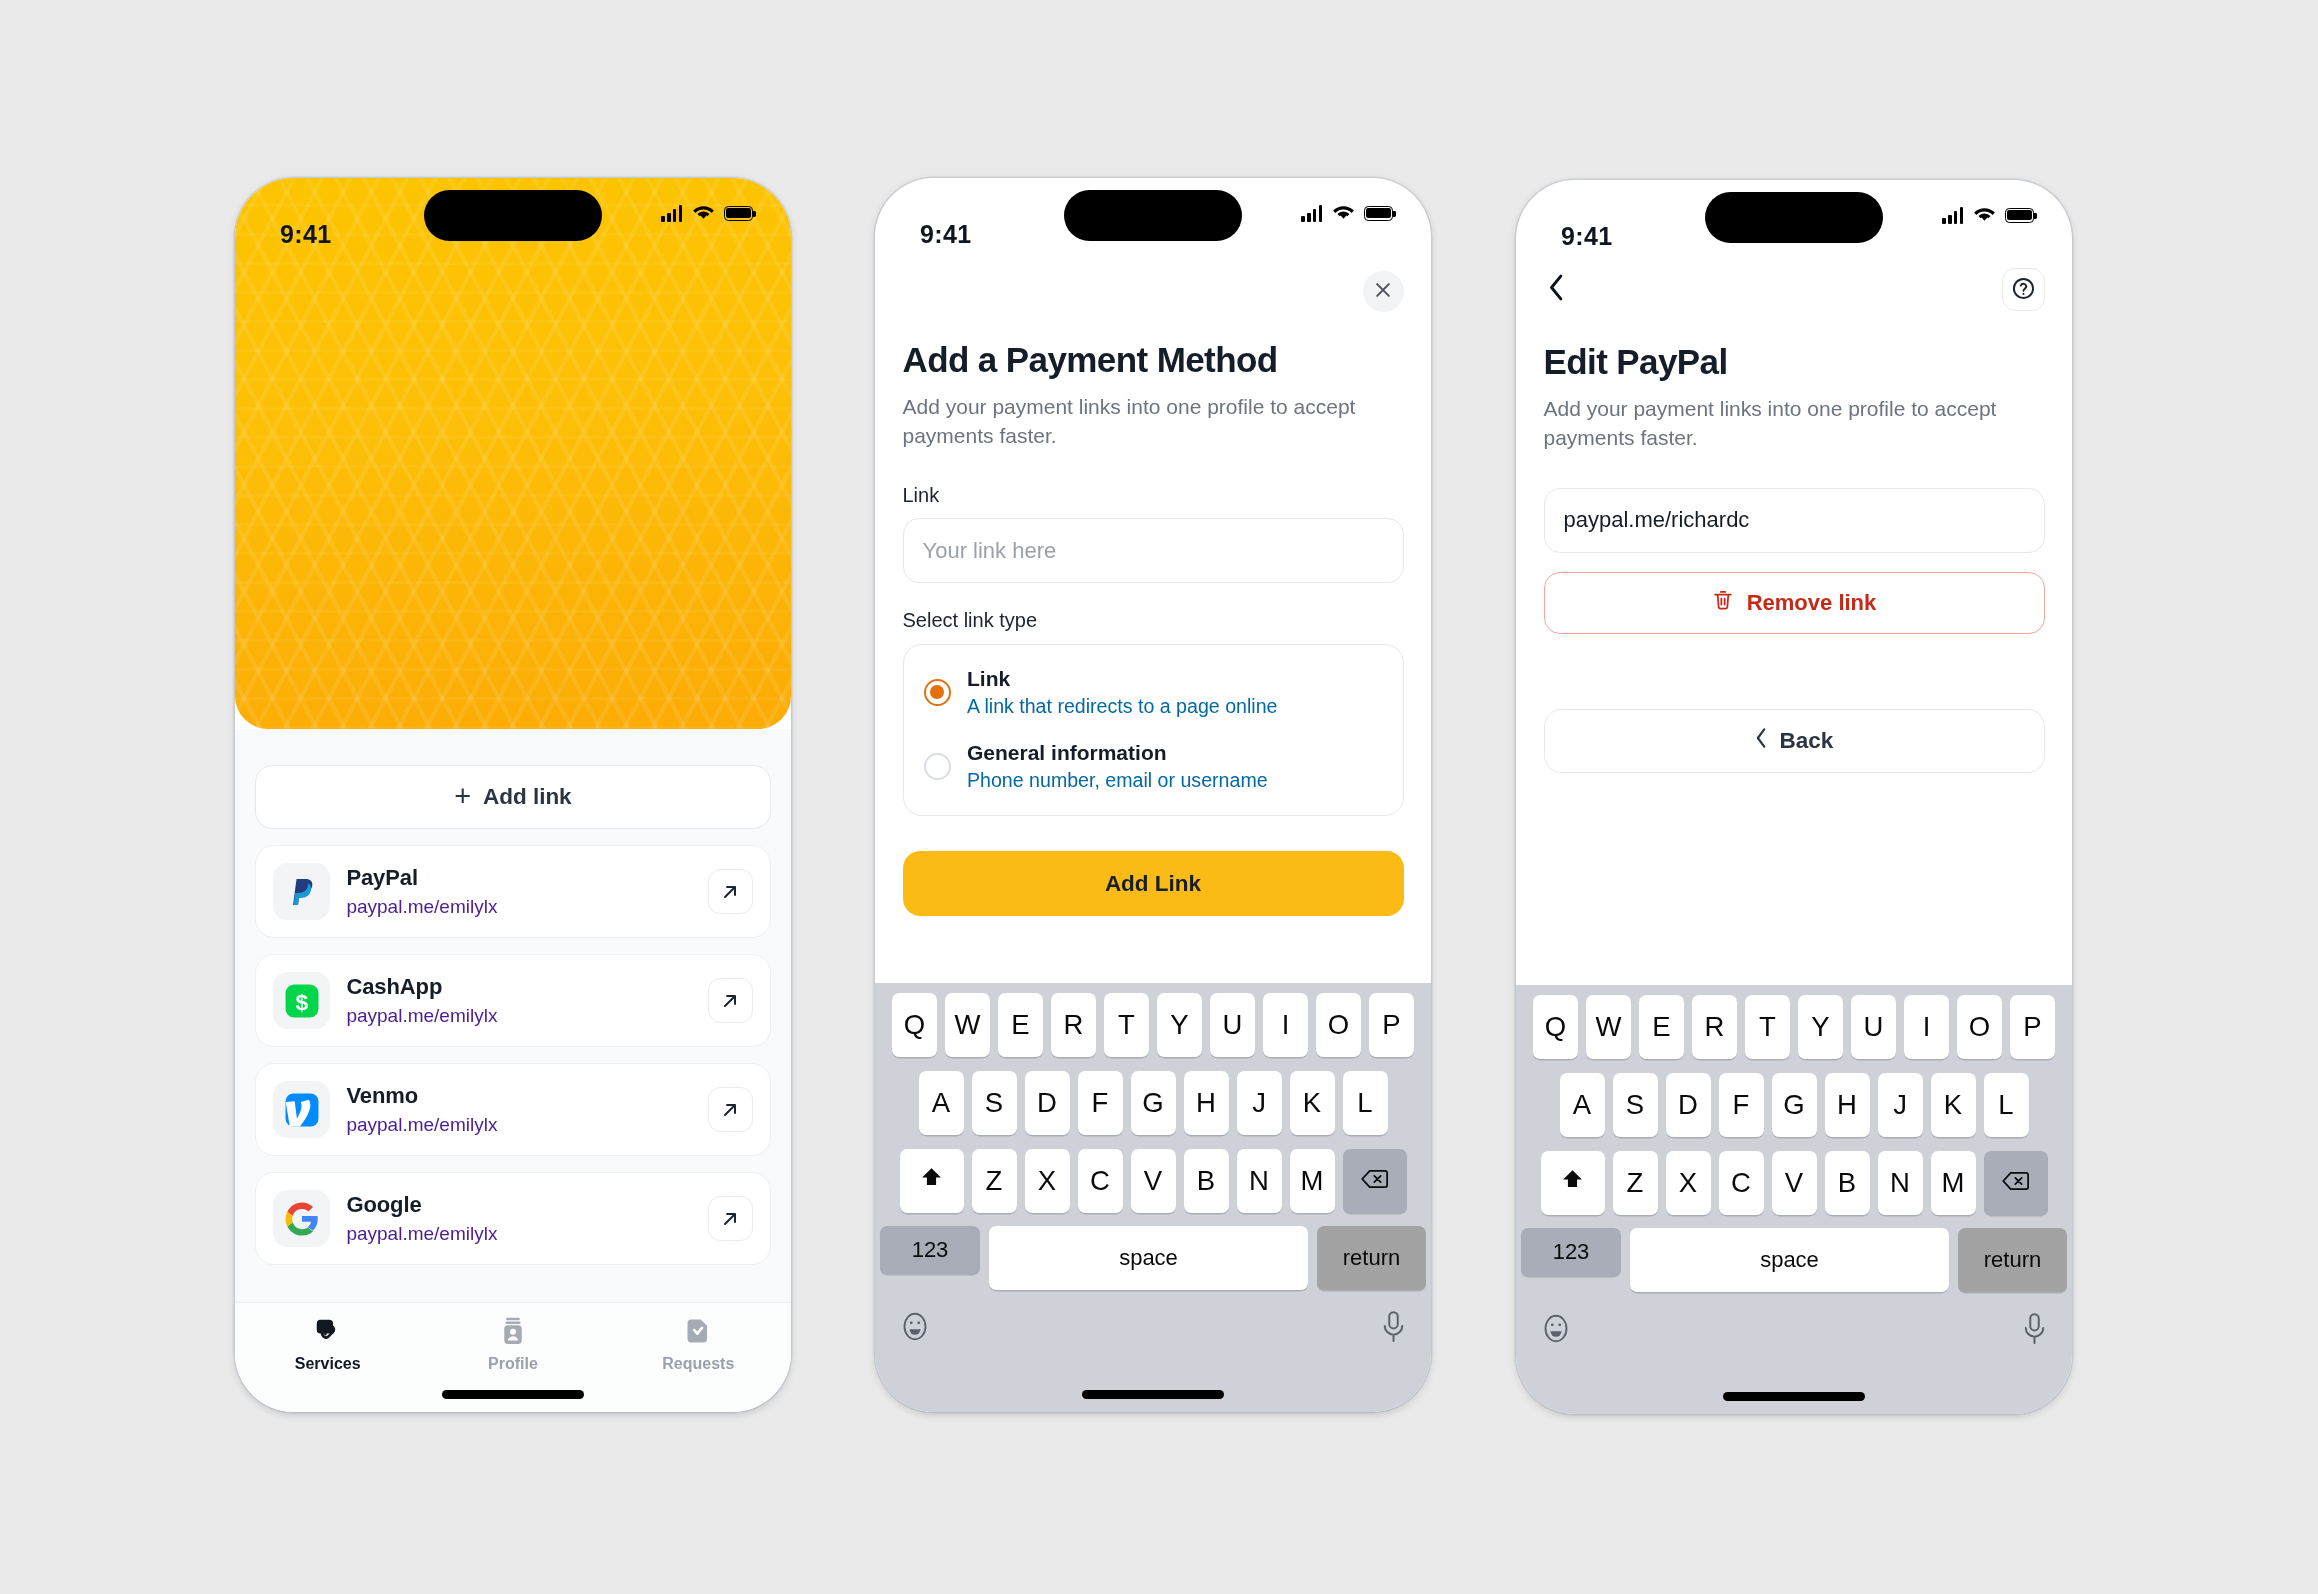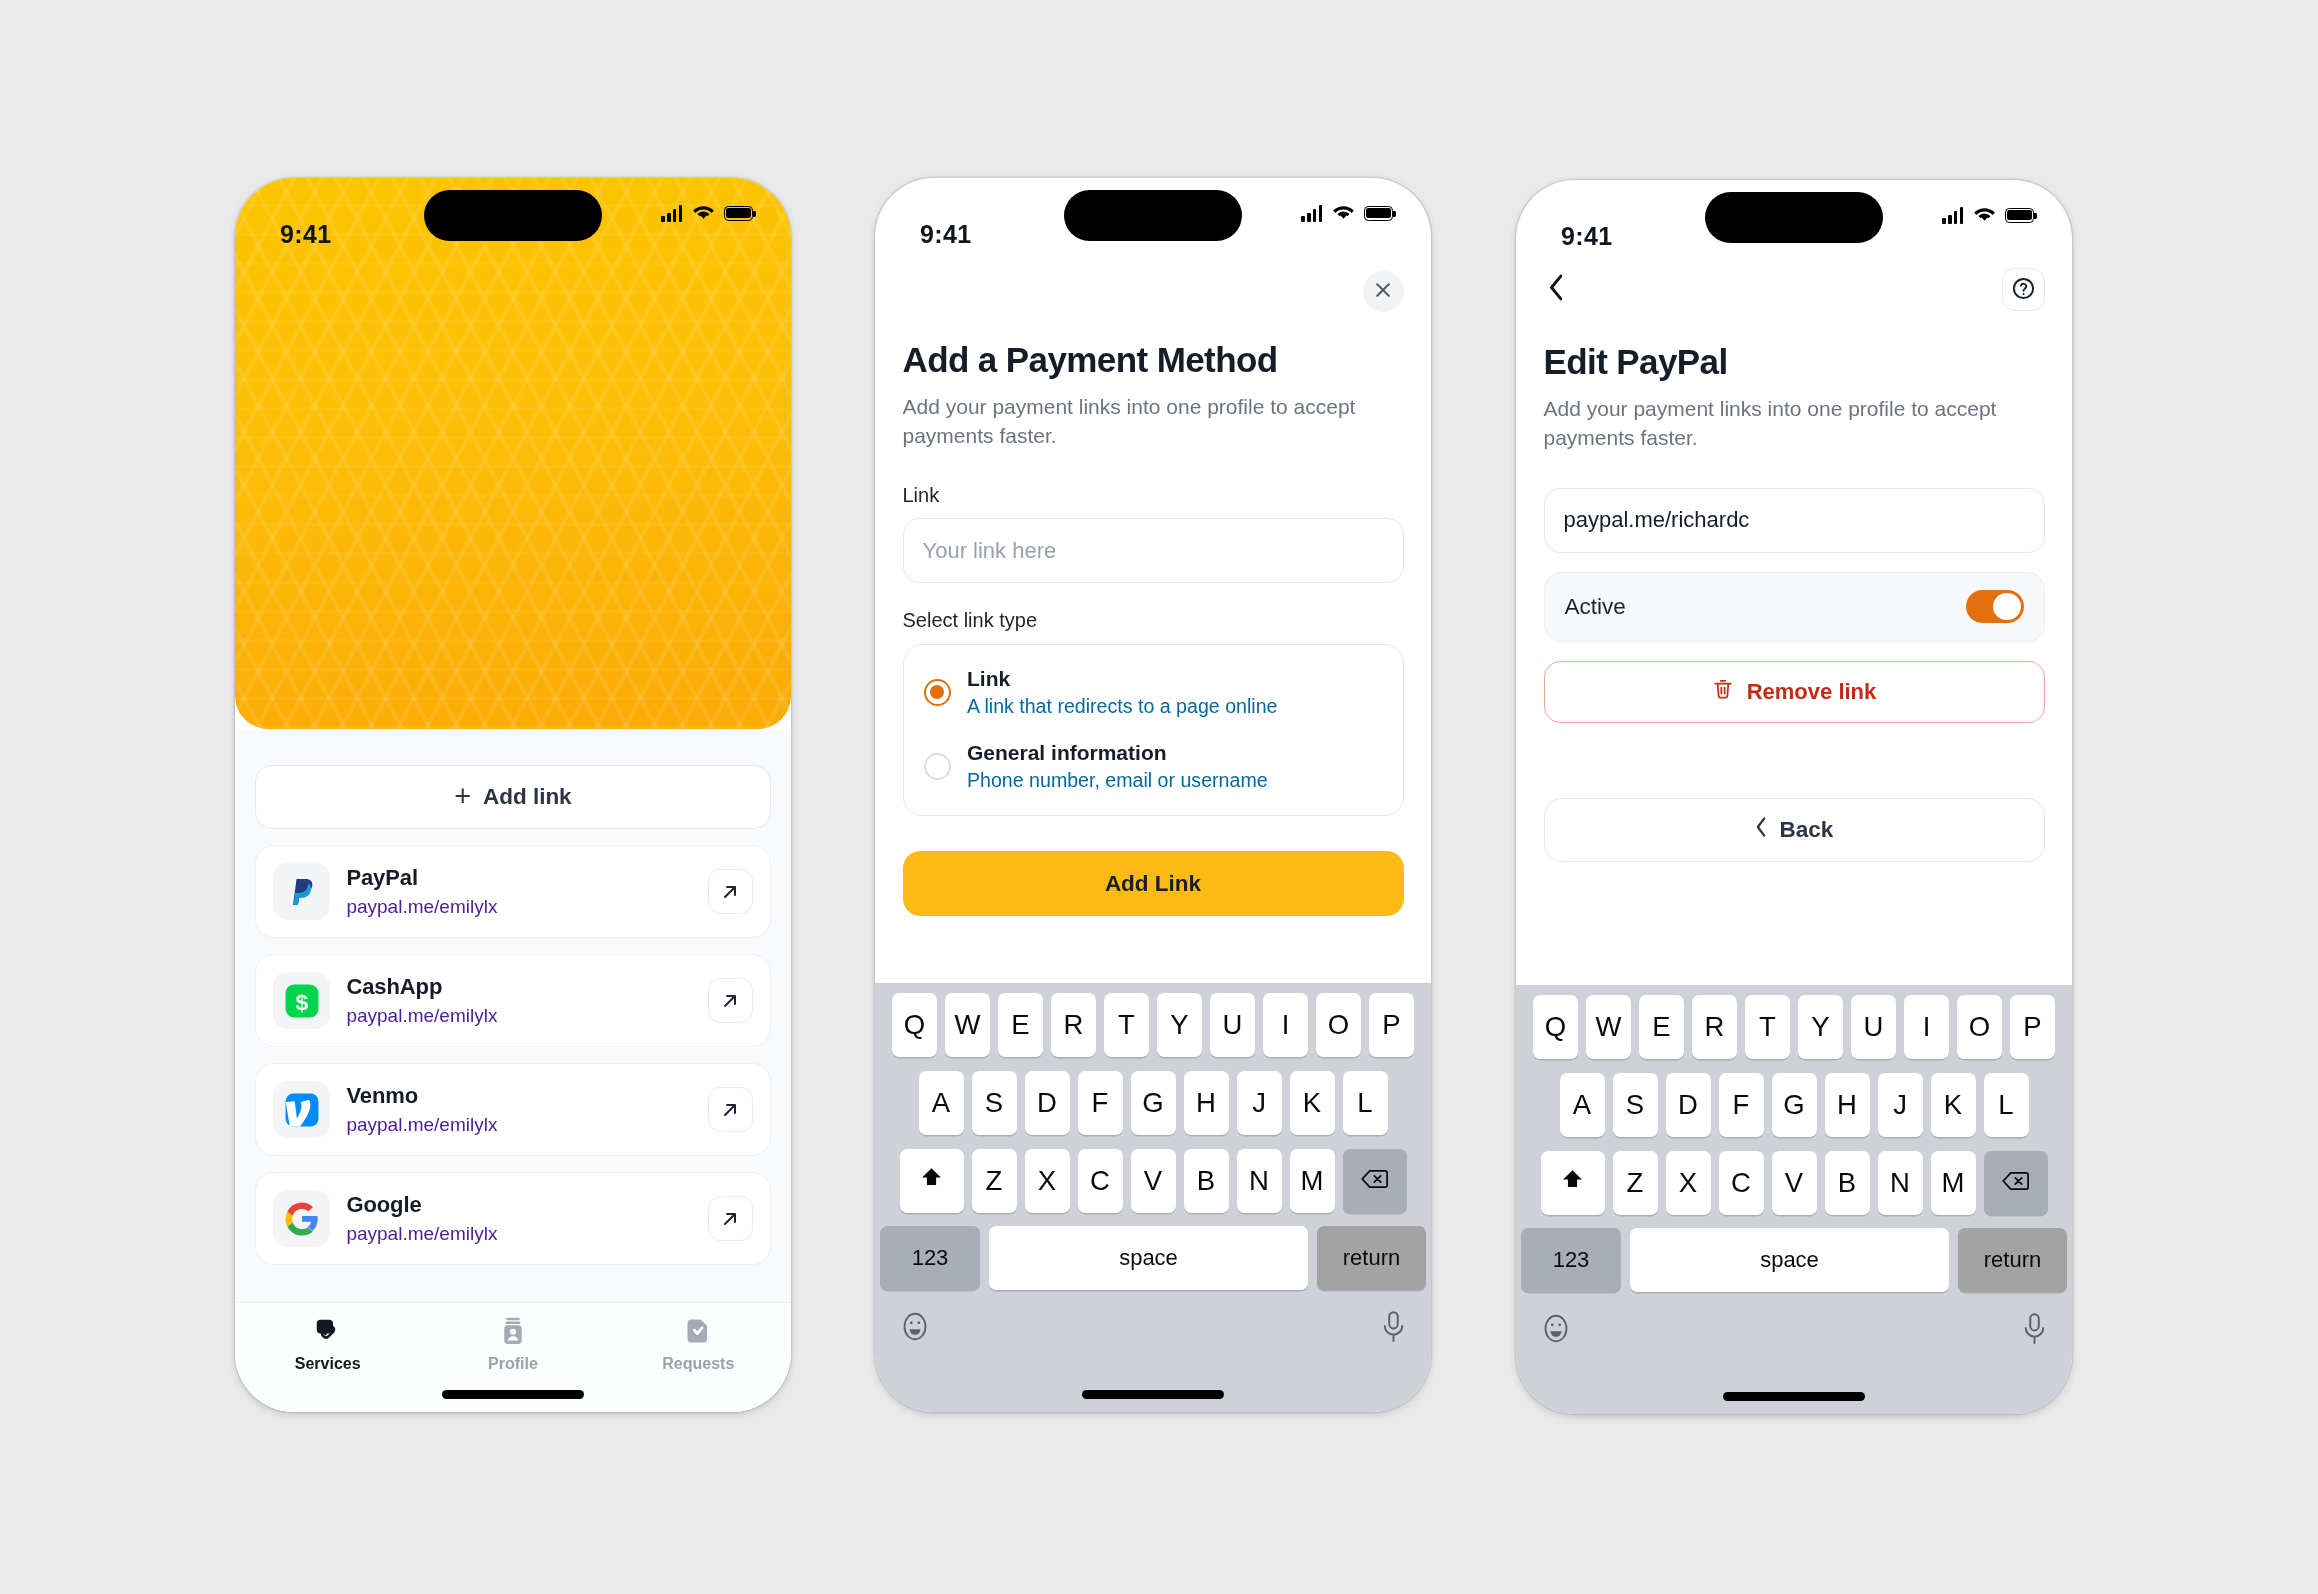--- a/index.html
+++ b/index.html
@@ -239,21 +239,21 @@
   .krow.r2 { padding: 0 26px; }
   .key {
     background: #fff; border-radius: 7.2px; box-shadow: 0 1.4px 0 rgba(125,130,140,.45);
     display: flex; align-items: center; justify-content: center;
     font-size: 27.5px; color: #0a0a0a; font-weight: 400;
   }
   .krow.r1 .key, .krow.r2 .key, .krow.r3 .key.letter { width: 45px; height: 64px; }
   .key.wide { width: 64px; height: 64px; background: #fff; }
   .key.gray { background: #a8adb8; }
   .krow.r4 { gap: 9.4px; margin-bottom: 0; }
-  .key.k123 { width: 100px; height: 64px; background: #a8adb8; font-size: 22px; }
+  .key.k123 { width: 100px; height: 48px; background: #a8adb8; font-size: 22px; }
   .key.kspace { flex: 1; height: 64px; font-size: 22px; }
   .key.kreturn { width: 109px; height: 64px; background: #a3a3a3; font-size: 22px; }
   .kbottom { height: 75px; display: flex; align-items: center; justify-content: space-between; padding: 0 20px; }
 </style>
 </head>
 <body>
 
 <div class="stage">
 
   <div class="phone" id="phone1">
@@ -668,26 +668,20 @@
             </svg>
           </span>
         </div>
       </div>
 
       <div class="sheet-title">Edit PayPal</div>
       <div class="sheet-sub">Add your payment links into one profile to accept payments faster.</div>
 
       <div class="textfield filled" style="margin-top:35px">paypal.me/richardc</div>
 
-      <div class="toggle-card">
-        <span class="toggle-label">Active</span>
-        <span class="switch">
-            <span class="knob"></span>
-          </span>
-      </div>
 
       <div class="danger-btn">
         <span>
           <svg width="22" height="22" viewBox="0 0 24 24" fill="none" stroke="#c62a17" stroke-width="1.9" stroke-linecap="round" stroke-linejoin="round">
             <path d="M3.5 6.2h17M9.6 3.2h4.8M6.2 6.2l1 13.2a2 2 0 0 0 2 1.9h5.6a2 2 0 0 0 2-1.9l1-13.2"></path>
             <path d="M10.2 10.4v6.6M13.8 10.4v6.6"></path>
           </svg>
         </span>
         <span>Remove link</span>
       </div>

